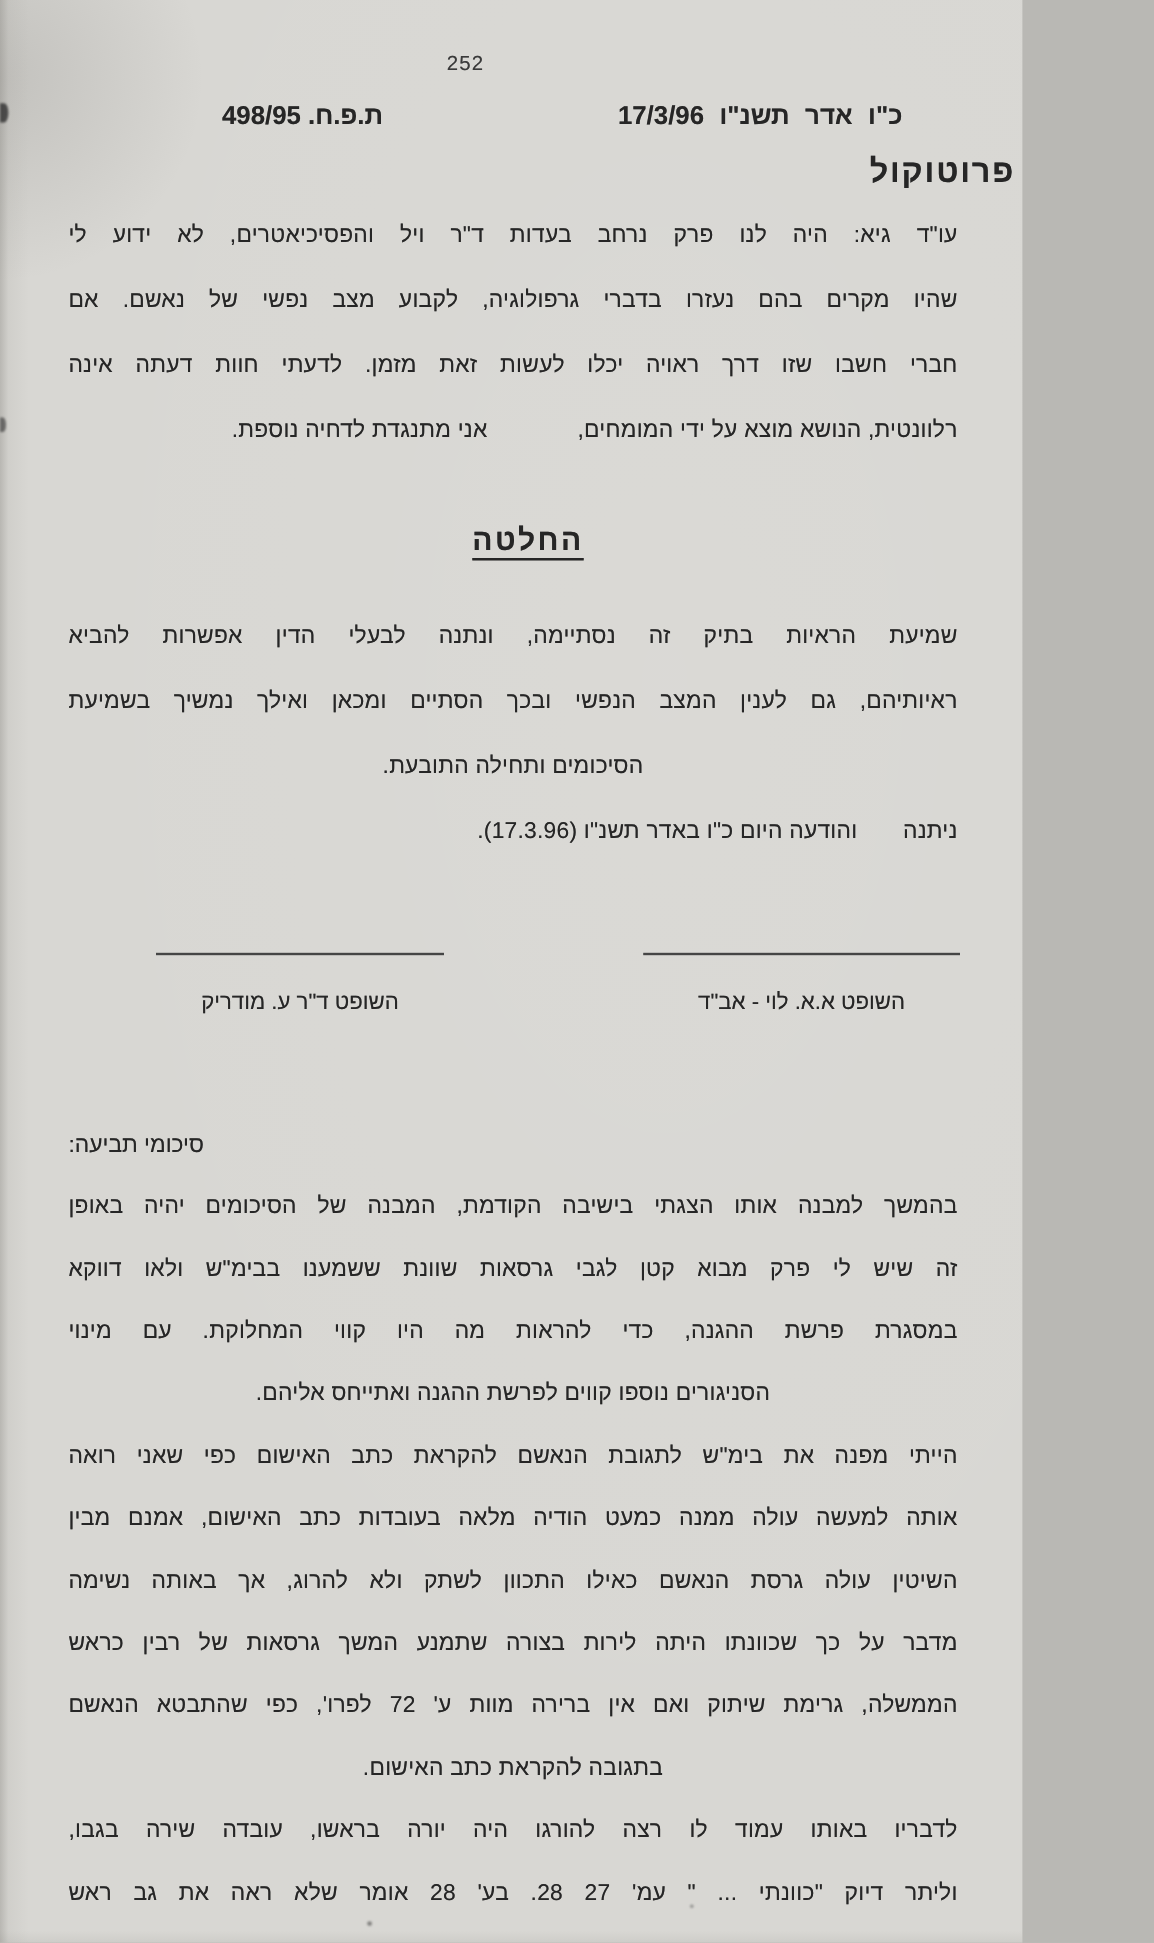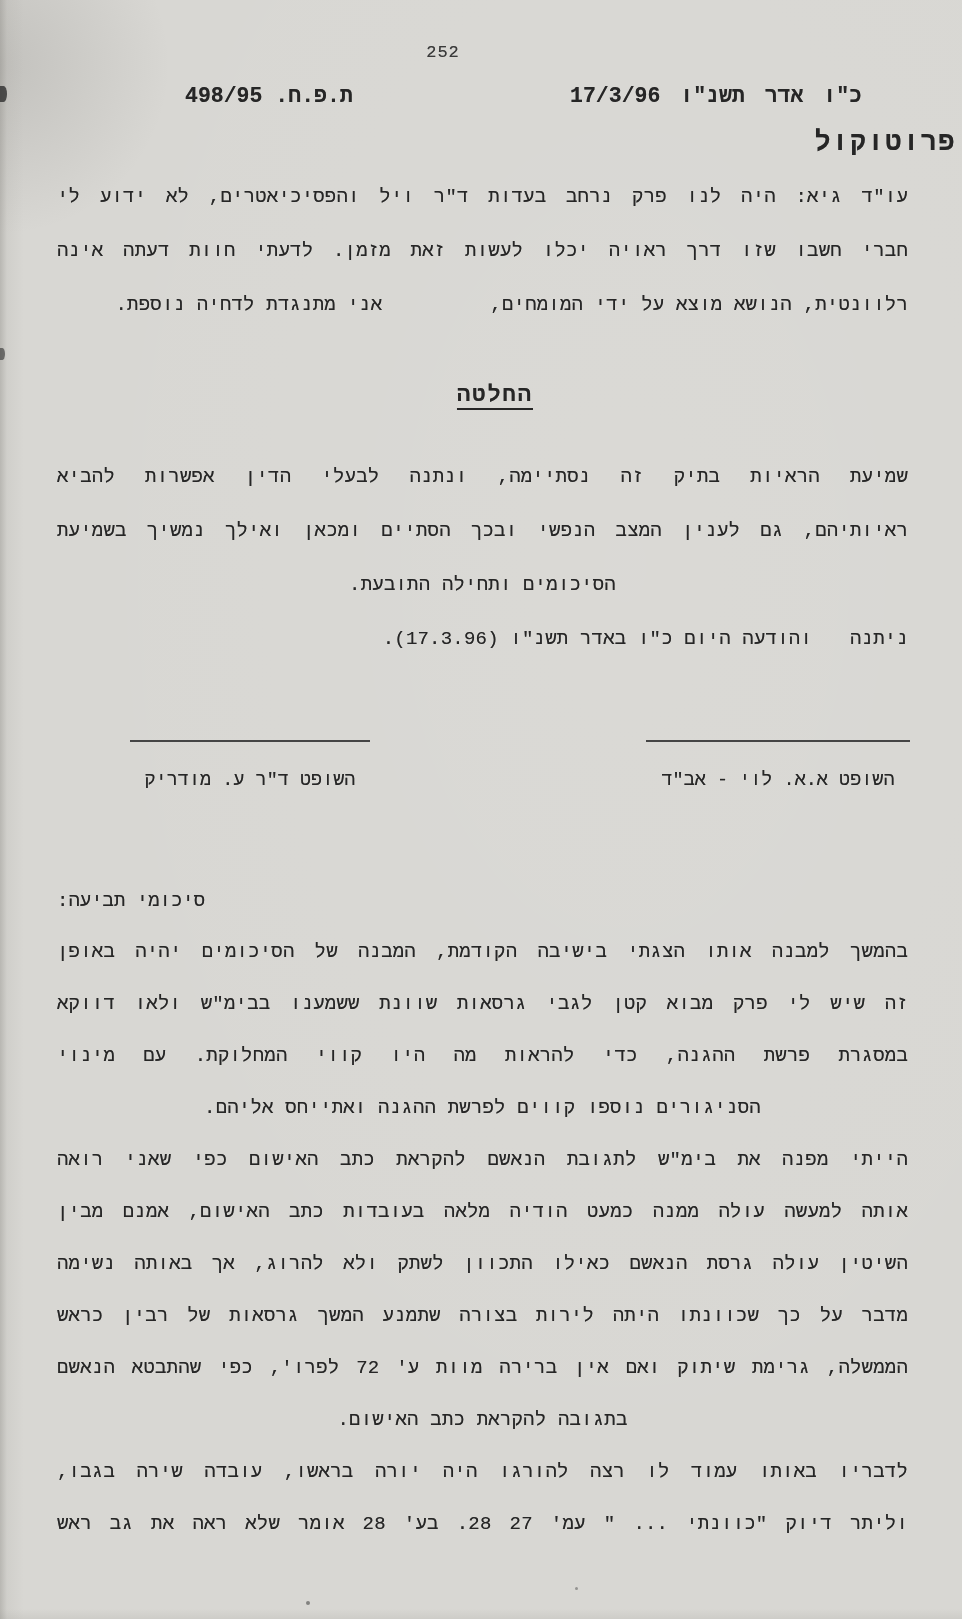--- a/index.html
+++ b/index.html
@@ -1,20 +1,20 @@
 <!DOCTYPE html>
 <html lang="he"><head>
 <meta charset="utf-8">
 <style>
   * { margin:0; padding:0; box-sizing:border-box; }
   html,body { background:#b9b8b4; }
   .page {
-    width:962px; height:1619px; position:relative; overflow:hidden;
+    width:852px; height:1619px; position:relative; overflow:hidden;
     direction:rtl;
-    font-family:Liberation Mono, monospace;
+    font-family:Liberation Sans, sans-serif;
     color:#262626;
     text-shadow:0 0 0.5px rgba(45,45,45,.55);
     background:
       linear-gradient(90deg, rgba(118,116,110,.32) 0px, rgba(160,158,152,.14) 7px, rgba(216,215,211,0) 24px),
       radial-gradient(circle at 0% 4%, rgba(84,82,78,.16), rgba(84,82,78,0) 170px),
       linear-gradient(0deg, rgba(130,128,122,.12) 0px, rgba(130,128,122,0) 10px),
       radial-gradient(ellipse at 65% 35%, rgba(255,255,255,.06), rgba(255,255,255,0) 70%),
       #d8d7d3;
   }
   .page-number-row { padding-top:42px; text-align:center; font-size:17px; letter-spacing:1px; color:#3a3a3a; line-height:22px; }
@@ -26,23 +26,23 @@
   }
   .hdr-date { word-spacing:7px; }
   .doc-title { margin-top:13px; font-weight:bold; font-size:27px; line-height:38px; letter-spacing:1.5px; }
   .doc-title .title-inner { position:relative; left:-6px; }
   .content { margin:0 54px 0 57px; }
   .line { height:54px; line-height:54px; font-size:19px; letter-spacing:.2px; }
   .s2 .line { height:52px; line-height:52px; }
   .jline { text-align:justify; text-align-last:justify; text-justify:inter-word; }
   .rline { text-align:center; }
   .split-line { display:flex; }
-  .split-left { margin-right:108px;text-align:center; }
+  .split-left { margin-right:75px;text-align:center; }
   .content.attorney { margin-top:8px; }
-  .decision-heading { margin-top:44px; text-align:center; font-weight:bold; font-size:22px; line-height:40px; }
+  .decision-heading { margin-top:44px; text-align:center; font-weight:bold; font-size:25px; line-height:40px; }
   .decision-heading .heading-inner {
     position:relative; left:14px; letter-spacing:2px;
     text-decoration:underline; text-decoration-thickness:2px; text-underline-offset:7px;
   }
   .decision-body { margin-top:34px; }
   .issued-line { display:flex; column-gap:38px; }
   .signatures { display:flex; justify-content:space-between; margin-top:74px; padding:0 52px 0 130px; }
   .sig-col { display:flex; flex-direction:column; align-items:center; }
   .sig-rule { border-top:2px solid #454545; height:0; }
   .sig-col.c1 .sig-rule { width:264px; }
@@ -70,20 +70,21 @@
     <span class="hdr-date">כ"ו אדר תשנ"ו 17/3/96</span>
     <span class="hdr-case">ת.פ.ח. 498/95</span>
   </div>
 
   <div class="doc-title">
     <span class="title-inner">פרוטוקול</span>
   </div>
 
   <div class="content attorney">
     <div class="line jline">עו"ד גיא: היה לנו פרק נרחב בעדות ד"ר ויל והפסיכיאטרים, לא ידוע לי</div>
+    <div class="line jline">שהיו מקרים בהם נעזרו בדברי גרפולוגיה, לקבוע מצב נפשי של נאשם. אם</div>
     <div class="line jline">חברי חשבו שזו דרך ראויה יכלו לעשות זאת מזמן. לדעתי חוות דעתה אינה</div>
     <div class="line split-line">
       <span>רלוונטית, הנושא מוצא על ידי המומחים,</span>
       <span class="split-left">אני מתנגדת לדחיה נוספת.</span>
     </div>
   </div>
 
   <div class="decision-heading">
     <span class="heading-inner">החלטה</span>
   </div>

